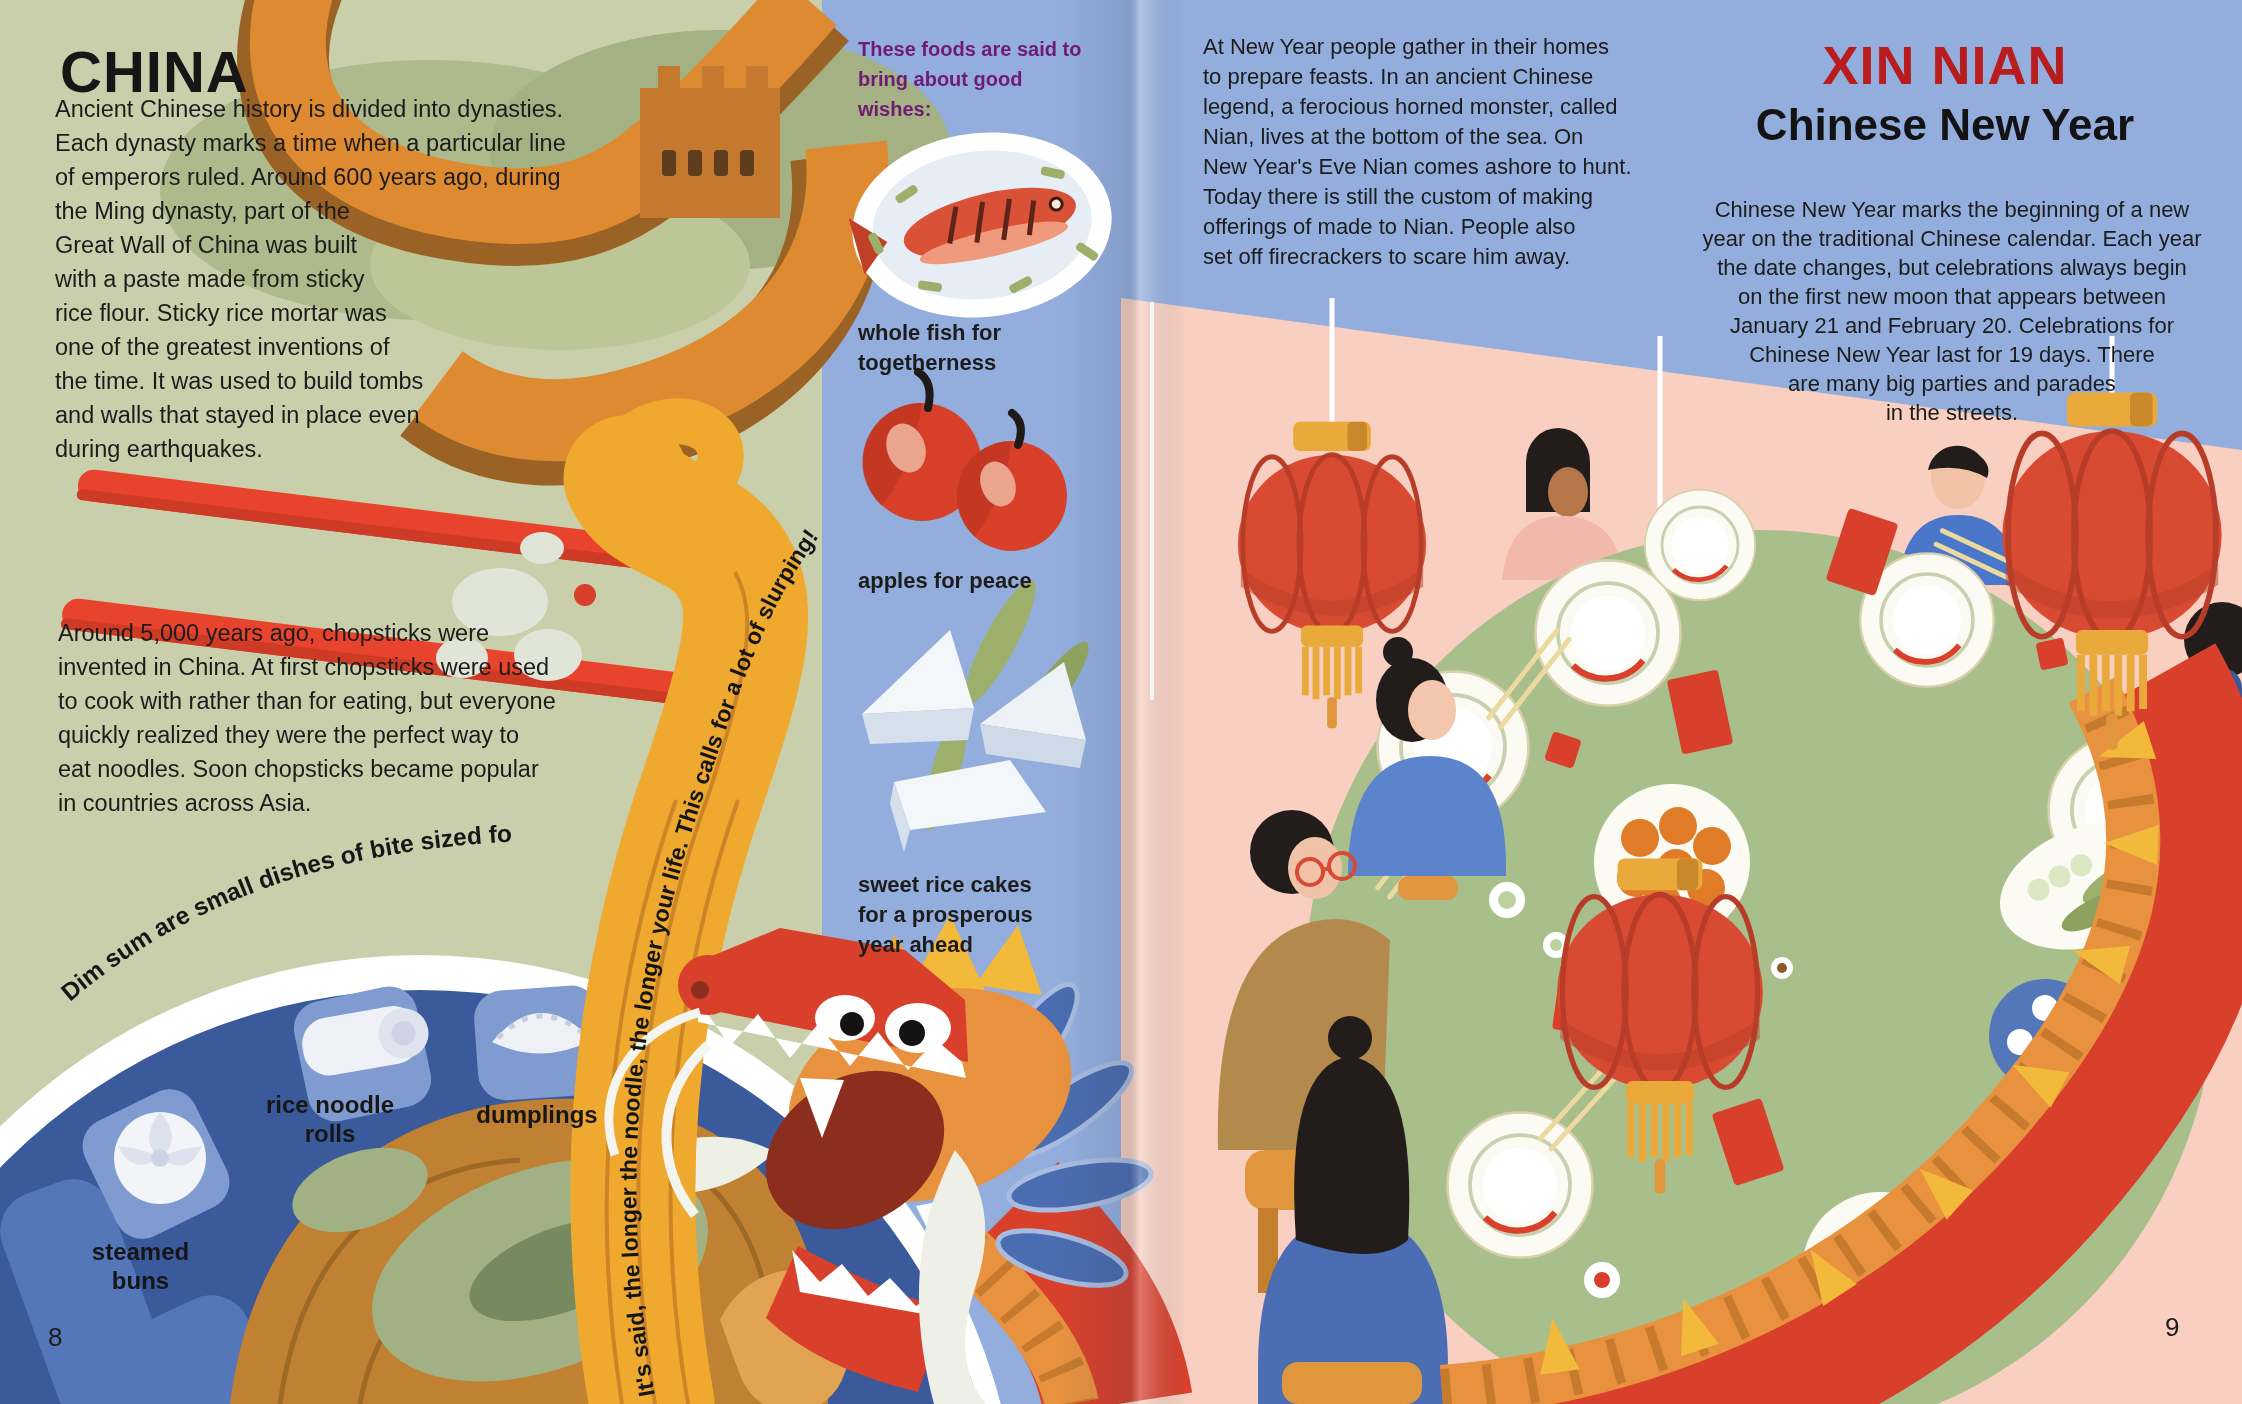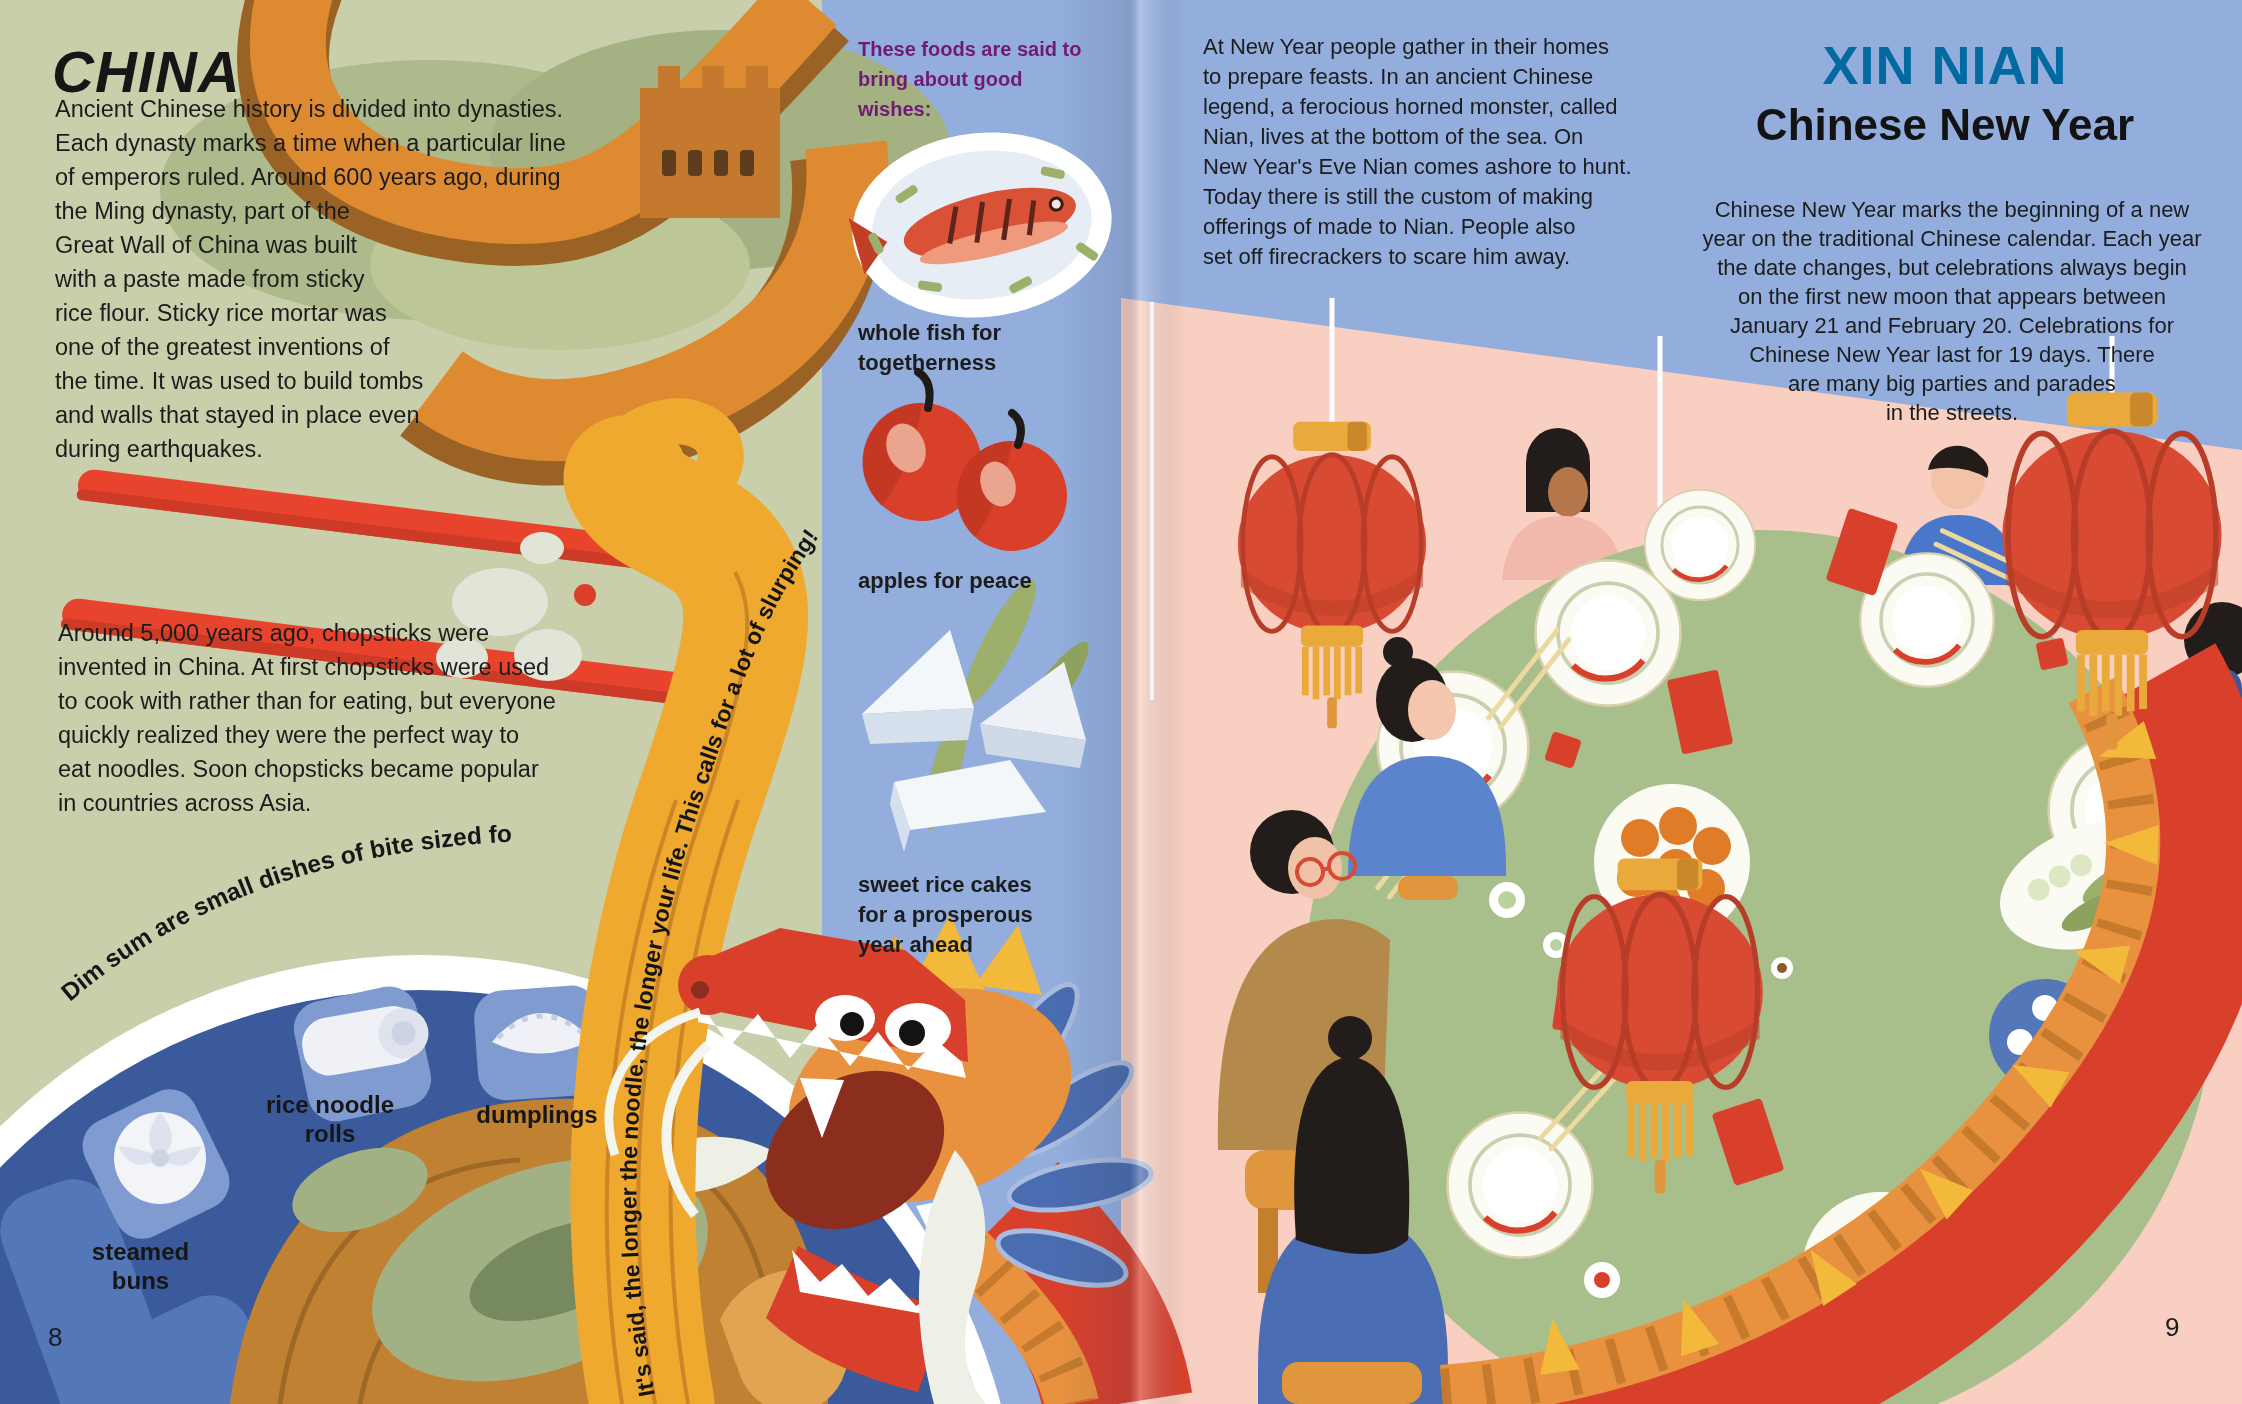--- a/index.html
+++ b/index.html
@@ -7,21 +7,21 @@
           font-family:"Liberation Sans",sans-serif;color:#1c1c1c;background:#c9cfab;}
   .spread svg.art{position:absolute;left:0;top:0;display:block;}
   .t{position:absolute;z-index:3;}
   .china-title{font-size:58px;font-weight:800;letter-spacing:1px;color:#161616;}
   .lp{font-size:23.5px;line-height:34px;font-weight:500;}
   .rp{font-size:22px;line-height:30px;font-weight:500;}
   .center{text-align:center;}
   .col-head{font-size:20px;line-height:30px;font-weight:700;color:#701a75;}
   .food-lbl{font-size:22px;line-height:30px;font-weight:600;}
   .dim-lbl{font-size:24px;line-height:29px;font-weight:700;text-align:center;color:#161616;}
-  .xin-title{font-size:54px;font-weight:800;letter-spacing:1px;text-align:center;color:#0369a1;}
+  .xin-title{font-size:54px;font-weight:800;letter-spacing:1px;text-align:center;color:#b91c1c;}
   .xin-sub{font-size:44px;font-weight:800;text-align:center;color:#131313;margin-top:4px;}
   .pagenum{font-size:26px;font-weight:500;}
 </style>
 </head>
 <body>
 
 <div class="spread">
 
 <svg class="art" width="2242" height="1404" viewBox="0 0 2242 1404">
   <defs>
@@ -367,21 +367,21 @@
   </g>
 
   <text font-size="24.5" font-weight="600" fill="#161616" font-family="Liberation Sans, sans-serif">
     <textPath href="#dimsum-arc">Dim sum are small dishes of bite sized food.</textPath>
   </text>
   <text font-size="23" font-weight="700" fill="#141414" font-family="Liberation Sans, sans-serif">
     <textPath href="#noodle-arc">It's said, the longer the noodle, the longer your life. This calls for a lot of slurping!</textPath>
   </text>
 </svg>
 
-<div class="t china-title" style="left:52px;top:38px;font-style:italic;">CHINA</div>
+<div class="t china-title" style="left:60px;top:38px;">CHINA</div>
 
 <div class="t lp" style="left:55px;top:92px;width:560px;">
   <div>Ancient Chinese history is divided into dynasties.</div>
   <div>Each dynasty marks a time when a particular line</div>
   <div>of emperors ruled. Around 600 years ago, during</div>
   <div>the Ming dynasty, part of the</div>
   <div>Great Wall of China was built</div>
   <div>with a paste made from sticky</div>
   <div>rice flour. Sticky rice mortar was</div>
   <div>one of the greatest inventions of</div>

